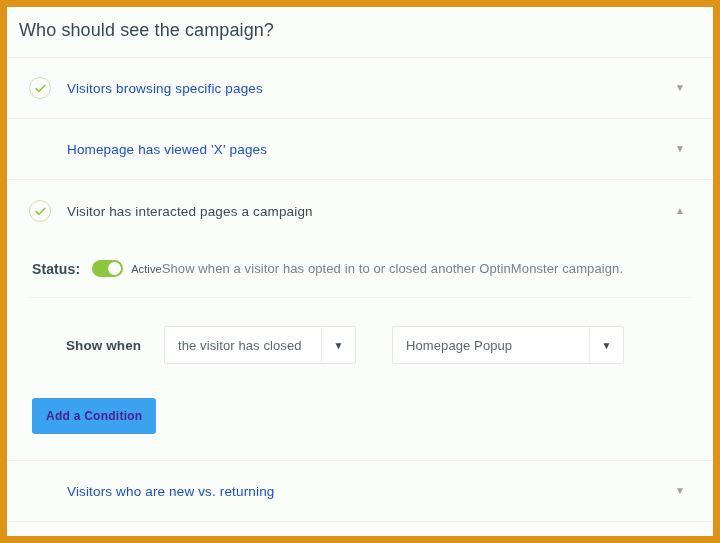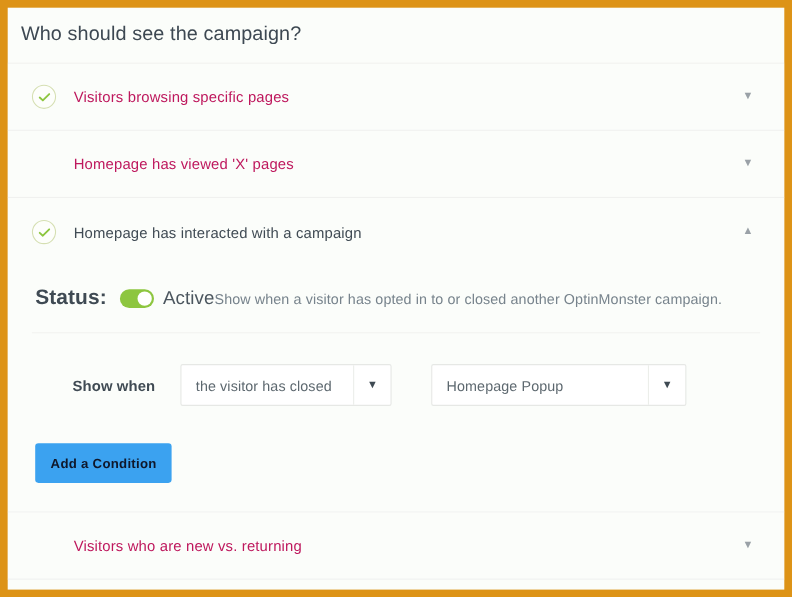--- a/index.html
+++ b/index.html
@@ -74,21 +74,21 @@
   .dot {
     width: 9px;
     height: 9px;
     border-radius: 50%;
     background: #c3c9cd;
     margin: 7px 0 0 6px;
   }
 
   .acc-label {
     font-size: 13.5px;
-    color: #be185d;
+    color: #1d4ed8;
     font-weight: 400;
     letter-spacing: 0.15px;
   }
   .acc-label.active-label {
     color: #404b54;
   }
 
   .chevron {
     position: absolute;
     right: 26px;
@@ -106,21 +106,21 @@
     padding: 0 22px 14px 22px;
   }
 
   .status-line {
     display: flex;
     align-items: center;
     padding: 18px 0 20px 3px;
   }
 
   .status-label {
-    font-size: 19px;
+    font-size: 14px;
     color: #3f4a53;
     font-weight: 600;
     margin-right: 12px;
     letter-spacing: 0.1px;
   }
 
   .toggle {
     width: 31px;
     height: 17px;
     border-radius: 9px;
@@ -133,21 +133,21 @@
     position: absolute;
     width: 13px;
     height: 13px;
     border-radius: 50%;
     background: #ffffff;
     top: 2px;
     right: 2px;
   }
 
   .toggle-text {
-    font-size: 17px;
+    font-size: 11px;
     color: #4b565e;
     letter-spacing: 0.1px;
     text-align: right;
   }
 
   .status-hint {
     font-size: 13px;
     color: #77838c;
     letter-spacing: 0.1px;
   }
@@ -211,21 +211,21 @@
     color: #3f4a53;
   }
 
   .btn-row {
     padding: 24px 0 12px 3px;
   }
 
   .btn-primary {
     display: inline-block;
     background: #3ba2f0;
-    color: #0f172a;
+    color: #4c1d95;
     font-size: 12px;
     font-weight: 700;
     border: none;
     border-radius: 3px;
     padding: 11px 14px;
     letter-spacing: 0.25px;
     cursor: pointer;
     font-family: "Liberation Sans", sans-serif;
   }
 </style>
@@ -264,21 +264,21 @@
 
     <div class="acc-row">
       <div class="acc-head tall">
         <span class="status-icon">
           <span class="check-circle">
             <svg width="13" height="13" viewBox="0 0 16 16" aria-hidden="true">
               <path d="M2.6 8.2 L6.1 11.4 L13.2 4.3" fill="none" stroke="#8dc63f" stroke-width="2.1" stroke-linecap="round" stroke-linejoin="round"></path>
             </svg>
           </span>
         </span>
-        <span class="acc-label active-label">Homepage has interacted with a campaign</span>
+        <span class="acc-label active-label">Visitor has interacted pages a campaign</span>
         <span class="chevron">▲</span>
       </div>
 
       <div class="acc-body">
 
         <div class="status-line">
           <span class="status-label">Status:</span>
           <span class="toggle">
               <span class="knob"></span>
             </span>

